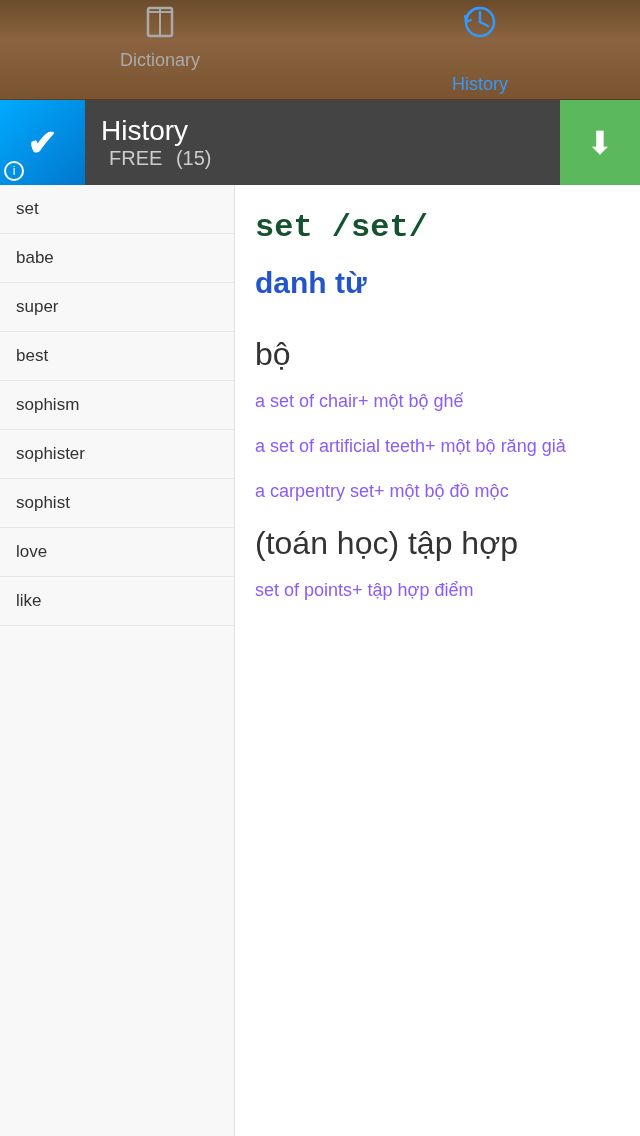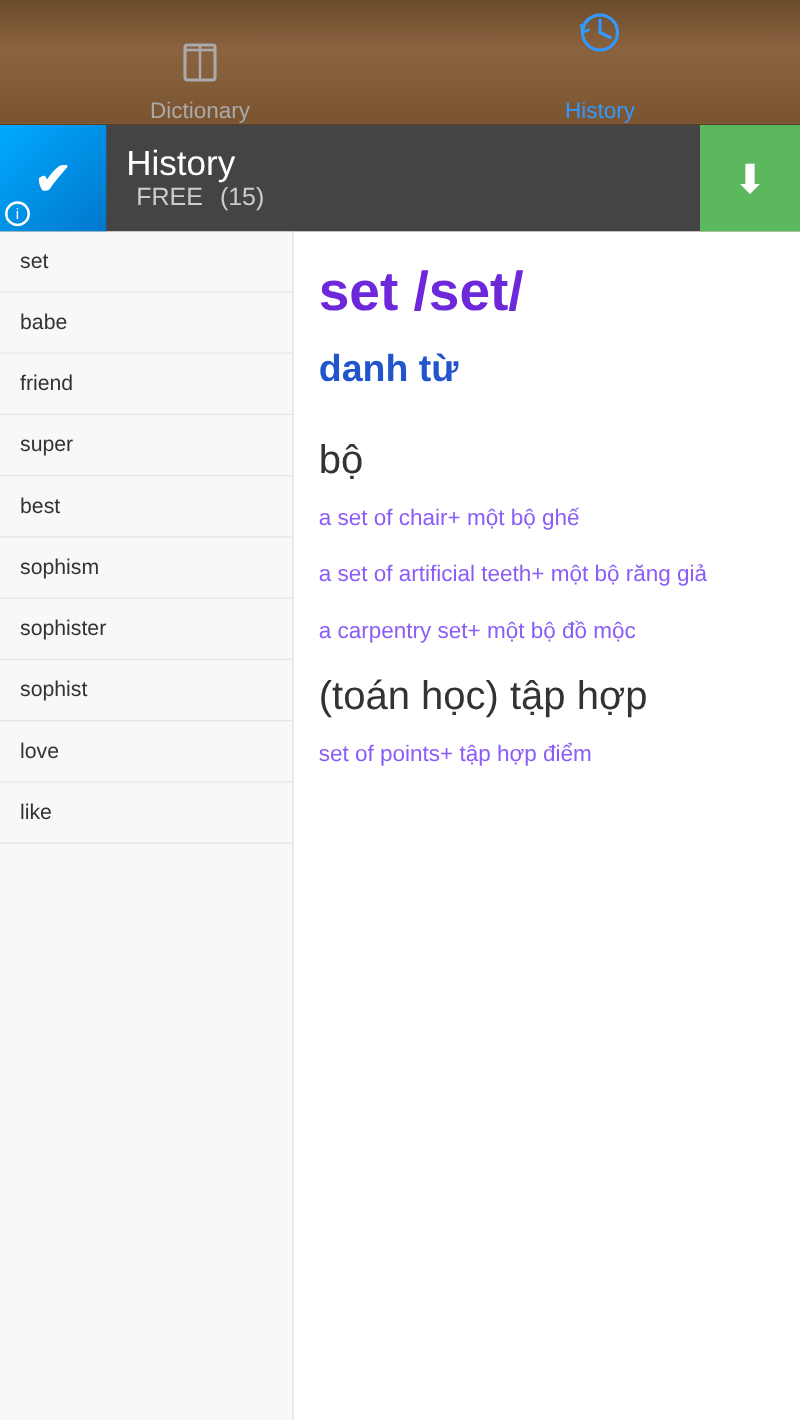--- a/index.html
+++ b/index.html
@@ -12,21 +12,21 @@
       background: #c8a878;
       overflow-x: hidden;
     }
 
     
     .tab-bar {
       width: 640px;
       height: 100px;
       background: linear-gradient(180deg, #6b4c2a 0%, #8b6340 40%, #7a5430 100%);
       display: flex;
-      align-items: flex-end;
+      align-items: flex-start;
       justify-content: space-around;
       border-bottom: 1px solid #5a3d20;
     }
 
     .tab-item {
       display: flex;
       flex-direction: column;
       align-items: center;
       gap: 6px;
       cursor: pointer;
@@ -175,25 +175,26 @@
       padding: 8px 22px;
       border: 1.5px solid #3399ff;
       border-radius: 8px;
       background: white;
       color: #3399ff;
       font-size: 18px;
       cursor: pointer;
     }
 
     .word-heading {
-      font-size: 44px;
+      font-size: 32px;
       font-weight: bold;
-      color: #6d28d9;
+      color: #14532d;
       margin-top: 8px;
       margin-bottom: 20px;
+      font-family: Liberation Mono, monospace;
     }
 
     .pos-heading {
       font-size: 30px;
       font-weight: bold;
       color: #2255cc;
       margin-bottom: 36px;
     }
 
     .definition {
@@ -255,21 +256,20 @@
   <div class="download-btn">
     <span class="download-icon">⬇</span>
   </div>
 </div>
 
 <div class="main-content">
 
   <div class="sidebar">
     <div class="sidebar-item">set</div>
     <div class="sidebar-item">babe</div>
-    <div class="sidebar-item">friend</div>
     <div class="sidebar-item">super</div>
     <div class="sidebar-item">best</div>
     <div class="sidebar-item">sophism</div>
     <div class="sidebar-item">sophister</div>
     <div class="sidebar-item">sophist</div>
     <div class="sidebar-item">love</div>
     <div class="sidebar-item">like</div>
   </div>
 
   <div class="content-area">

